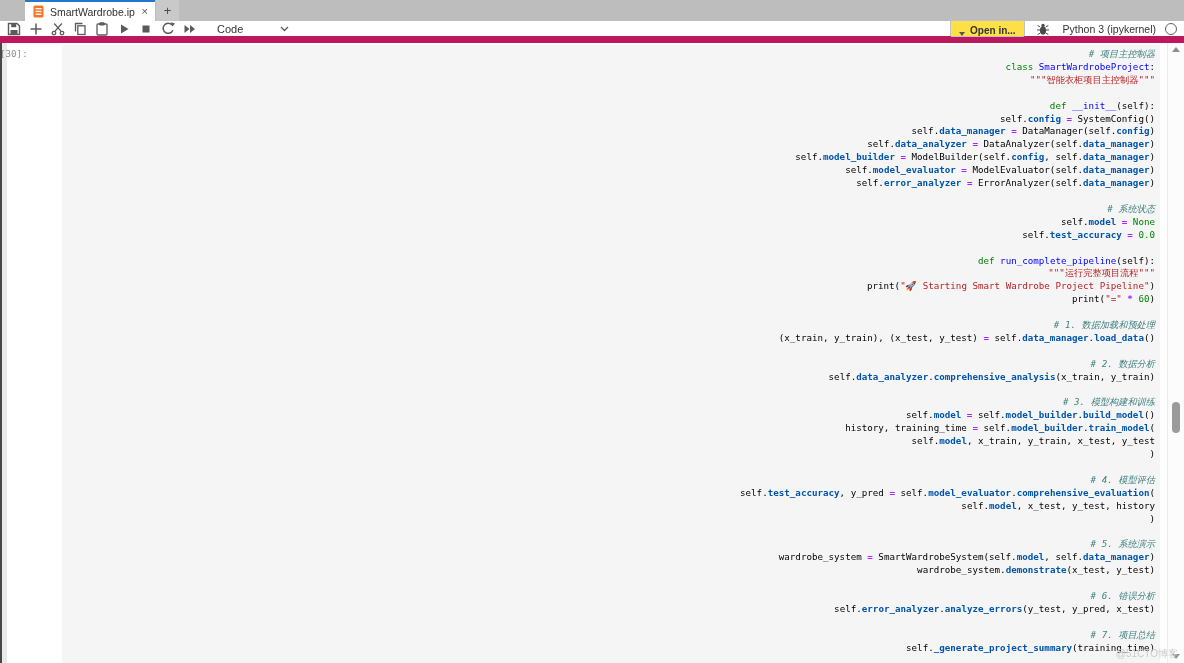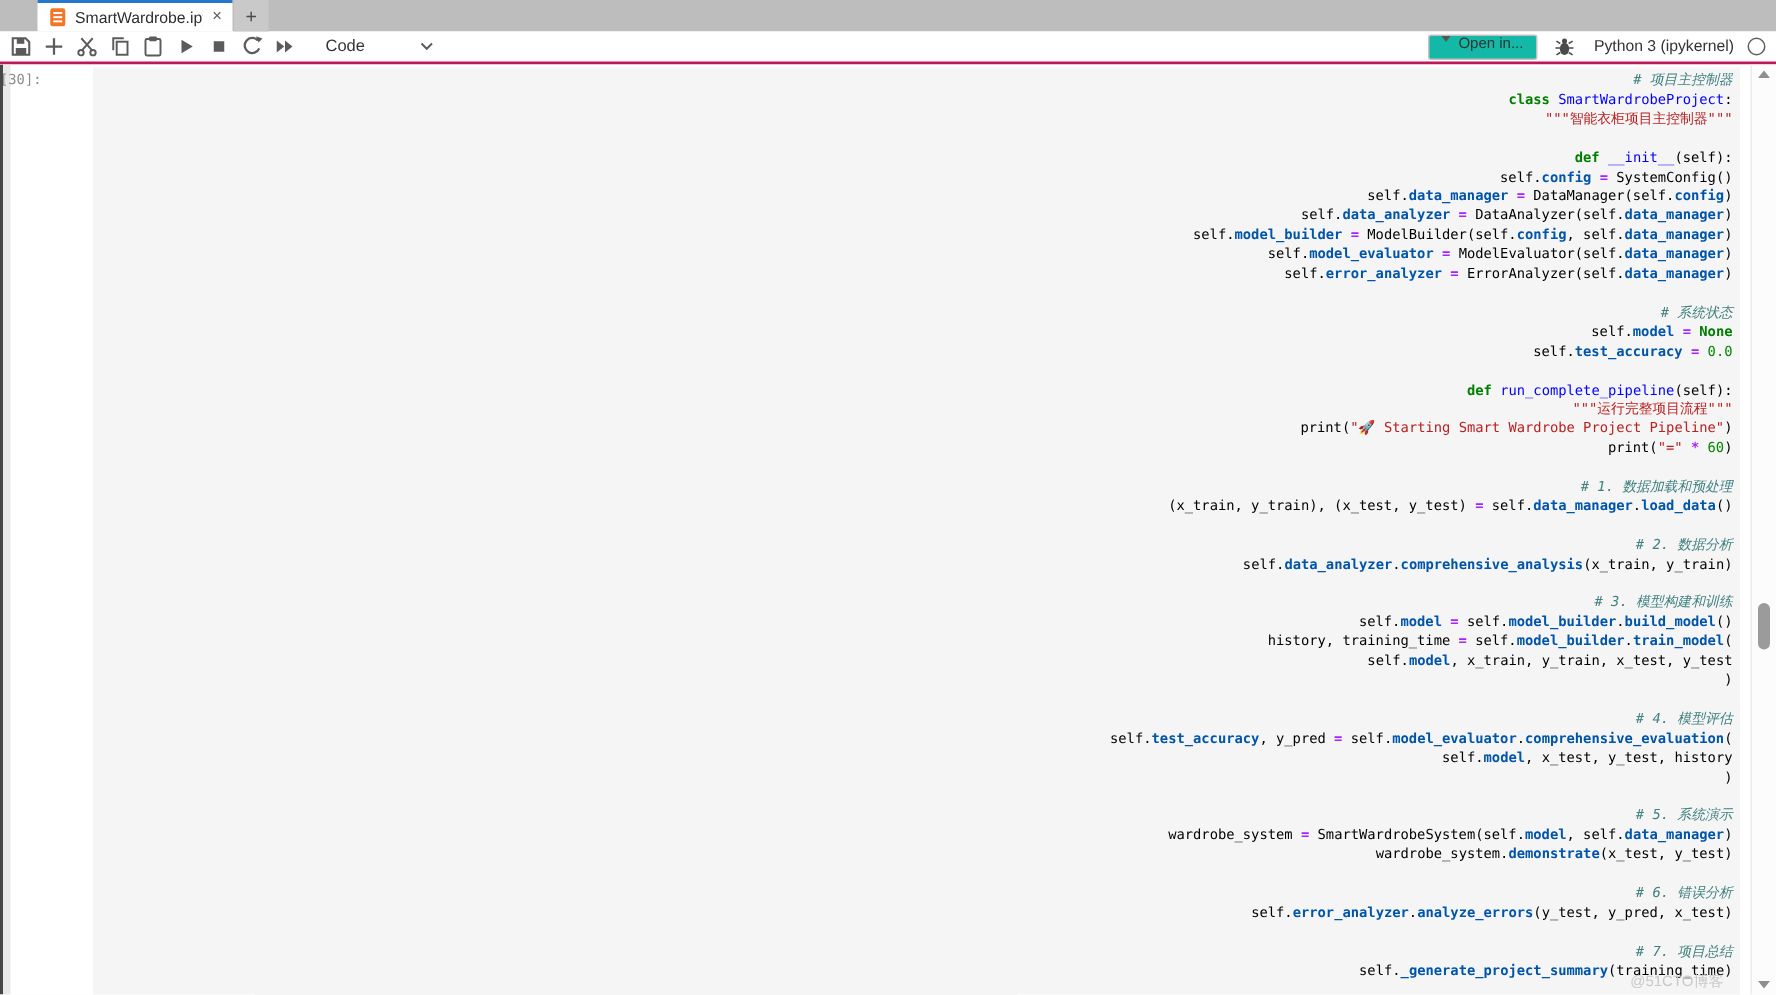--- a/index.html
+++ b/index.html
@@ -16,69 +16,69 @@
     padding:0 6px 0 8px; gap:6px; width:130px; cursor:default;
   }
   .tab-title { font-size:10.5px; color:#2f2f2f; flex:1; white-space:nowrap; overflow:hidden; }
   .tab-close { color:#595959; font-size:11px; line-height:1; padding:0 1px; }
   .newtab {
     width:23px; margin-left:1px; background:#c9c9c9; color:#4a4a4a;
     display:flex; align-items:center; justify-content:center; font-size:13px; line-height:1;
   }
   
   .toolbar {
-    height:22px; background:#fff; border-bottom:2px solid #be185d;
+    height:22px; background:#fff; border-bottom:7px solid #be185d;
     display:flex; align-items:center; padding:0 6px 0 3px;
   }
   #tb-icons { display:flex; align-items:center; }
   .tbtn { width:22px; height:20px; display:flex; align-items:center; justify-content:center; cursor:pointer; }
   .tbtn svg { display:block; }
   .celltype {
     display:flex; align-items:center; justify-content:space-between;
     width:72px; margin-left:16px; font-size:11px; color:#333; cursor:pointer;
   }
   .spacer { flex:1; }
   .openin {
-    display:flex; align-items:flex-start; gap:5px; font-size:10px; color:#333;
-    background:#14b8a6; border:1px solid #c2c2c2; border-radius:2px;
-    height:17px; padding:0 8px; margin-right:11px; cursor:pointer; font-family:inherit;
+    display:flex; align-items:flex-end; gap:5px; font-size:10px; color:#333;
+    background:#fde047; border:1px solid #c2c2c2; border-radius:2px;
+    height:17px; padding:0 8px; margin-right:11px; cursor:pointer; font-family:inherit;font-weight:bold;
   }
   .openin .caret { width:0; height:0; border-left:3.5px solid transparent; border-right:3.5px solid transparent; border-top:4px solid #555; }
   .bugbtn { margin-right:13px; display:flex; align-items:center; cursor:pointer; }
   .kernel { font-size:10.5px; color:#333; margin-right:9px; cursor:pointer; white-space:nowrap; }
   .kcircle { width:12px; height:12px; border:1.5px solid #616161; border-radius:50%; margin-right:1px; }
   
   .content { position:absolute; top:43px; left:0; right:0; bottom:0; background:#fff; overflow:hidden; }
   .edge-dark  { position:absolute; left:0; top:0; bottom:0; width:2px; background:#474747; }
   .edge-light { position:absolute; left:2px; top:0; bottom:0; width:5px; background:#e9e9e9; }
   .prompt {
     position:absolute; left:0; top:5px; width:57px; 
     font-family:"DejaVu Sans Mono",monospace; font-size:9.2px; line-height:12.9px; color:#8c8c8c;
   }
   .editor { position:absolute; left:62px; top:2px; width:1098px; height:680px; background:#f5f5f5; }
   .code {
     padding:3px 5px; font-family:"DejaVu Sans Mono",monospace;
     font-size:9.2px; line-height:12.9px; white-space:pre; color:#000;text-align:right;
   }
   .cm-line { min-height:12.9px; }
   .tk-c { color:#408080; font-style:italic; }
-  .tk-k { color:#008000; font-weight:bold;margin-top:11px; }
+  .tk-k { color:#008000; font-weight:normal;margin-top:11px; }
   .tk-s { color:#BA2121; }
   .tk-d { color:#0000FF; }
   .tk-p { color:#0055AA;font-weight:bold; }
   .tk-o { color:#AA22FF; font-weight:bold; }
   .tk-n { color:#008800; }
   .tk-t { color:#000; }
   
   .scrollbar { position:absolute; right:0; top:0; bottom:0; width:17px; background:#fcfcfc; border-left:1px solid #ececec; }
   .sb-up   { position:absolute; top:4px;    left:4px; width:0; height:0; border-left:4px solid transparent; border-right:4px solid transparent; border-bottom:5px solid #8f8f8f; }
   .sb-down { position:absolute; bottom:4px; left:4px; width:0; height:0; border-left:4px solid transparent; border-right:4px solid transparent; border-top:5px solid #8f8f8f; }
   .sb-thumb{ position:absolute; top:359px;  left:4px; width:8px; height:31px; border-radius:4px; background:#9b9b9b; cursor:pointer; }
   
-  .watermark { position:absolute; right:35px; bottom:2px; font-size:10px; color:#c9c9c9; z-index:5;text-align:right; }
+  .watermark { position:absolute; right:6px; bottom:2px; font-size:10px; color:#c9c9c9; z-index:5;text-align:right; }
 </style>
 </head>
 <body>
 
 <div class="tabbar">
   <div class="tab">
     <span style="display:flex">
       <svg width="11" height="13" viewBox="0 0 11 13">
         <rect x="0.5" y="0.5" width="10" height="12" rx="1.5" fill="#F37626"></rect>
         <rect x="2.5" y="3" width="6" height="1.3" fill="#fff"></rect>

